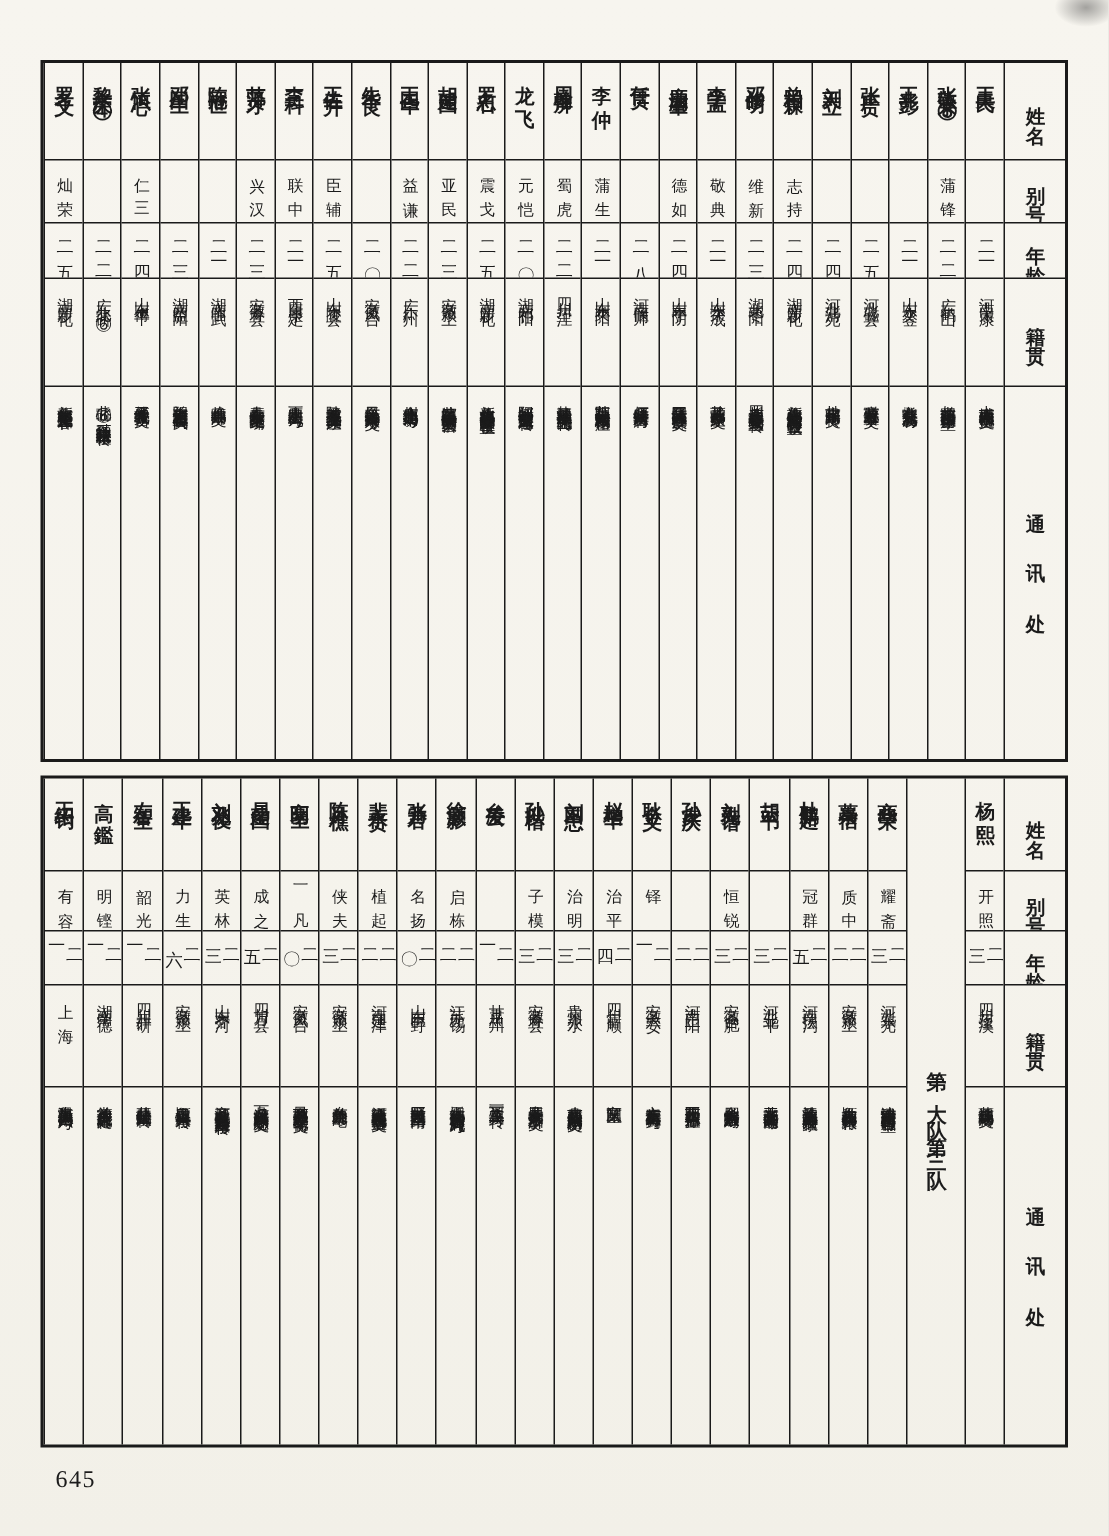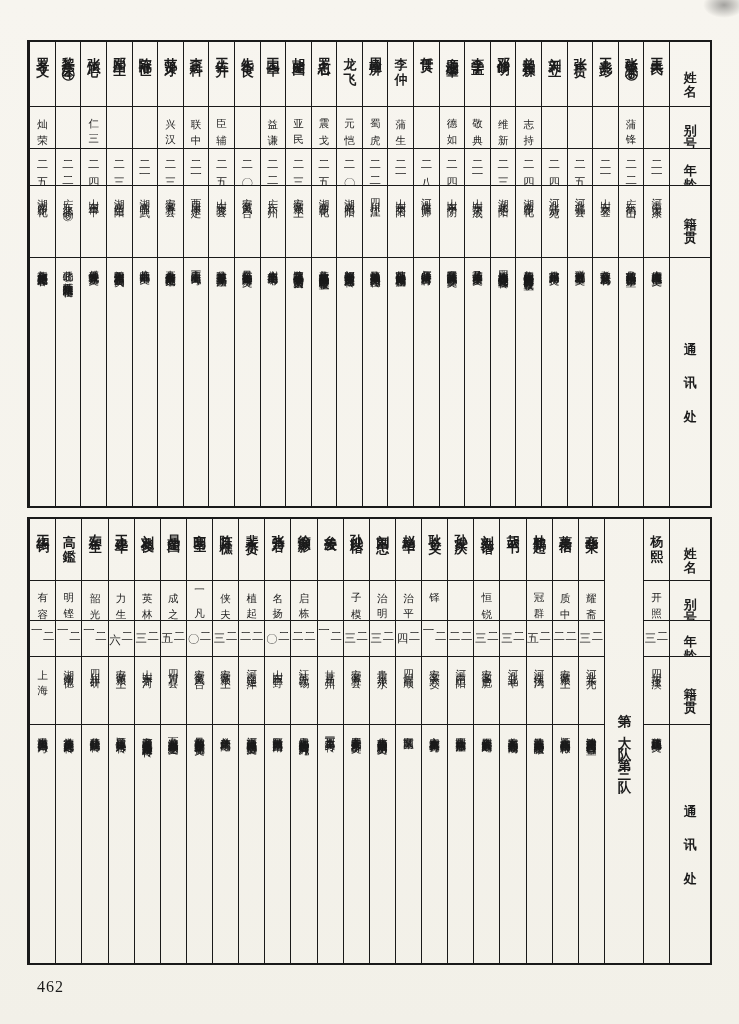--- a/index.html
+++ b/index.html
@@ -870,14 +870,14 @@
           <span class="vtext t-age sparse">二一</span>
         </div>
         <div class="cell c-native">
           <span class="vtext t-native sparse">上海</span>
         </div>
         <div class="cell c-address">
           <span class="vtext t-address">上海英租界卡德路二八四号</span>
         </div>
       </div>
     </div>
-  <div class="page-number">462</div>
+  <div class="page-number">645</div>
 </div>
 
 </body></html>

